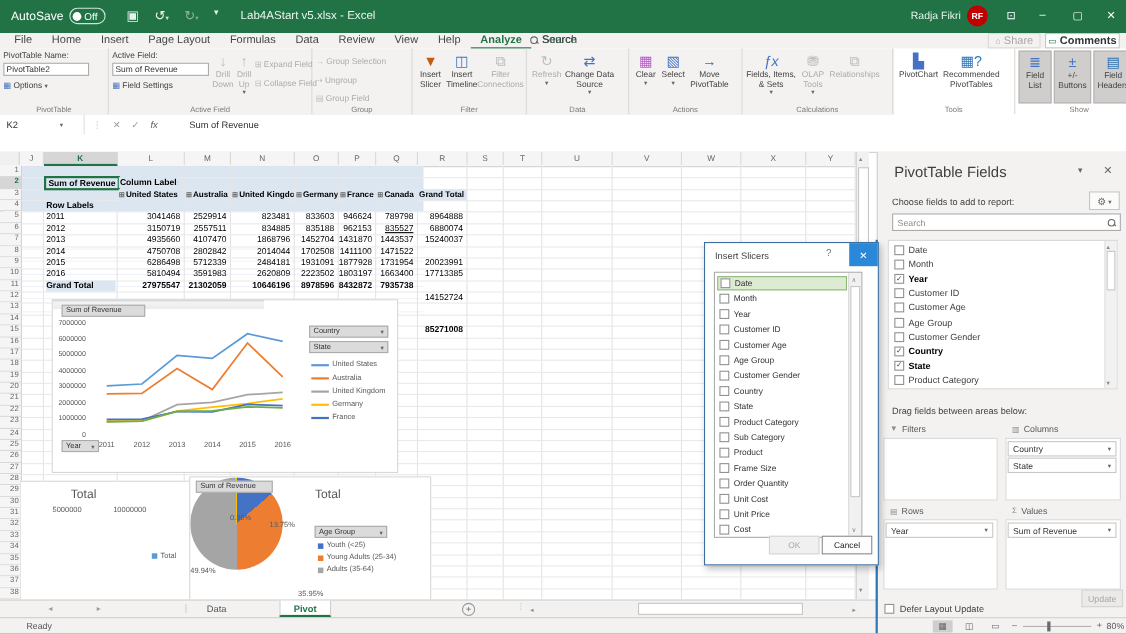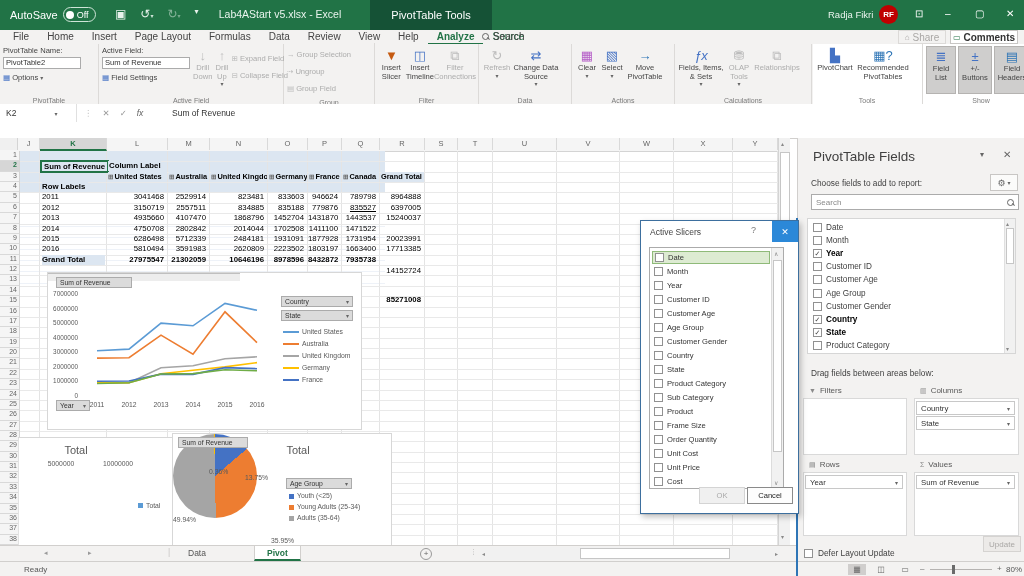--- a/index.html
+++ b/index.html
@@ -16,21 +16,21 @@
   #as-dot{width:8px;height:8px;border-radius:50%;background:#fff;}
   #avatar{position:absolute;left:879px;top:5px;width:19px;height:19px;border-radius:50%;background:#c00000;color:#fff;
           font-size:8px;display:flex;align-items:center;justify-content:center;font-weight:bold;}
   
   #menubar{position:absolute;left:0;top:30px;width:1024px;height:14px;background:#f3f2f1;font-size:10px;color:#444;}
   .mtab{position:relative;float:left;padding:1px 9px;cursor:default;}
   .mtab.ctx{color:#217346;}
   .mtab.active{color:#217346;font-weight:bold;border-bottom:2px solid #217346;}
   
   #ribbon{position:absolute;left:0;top:44px;width:813px;height:60px;background:#f3f2f1;border-bottom:1px solid #d1cfcd;
-          display:flex;font-size:7.6px;color:#444;align-items:center;}
+          display:flex;font-size:7.6px;color:#444;}
   .rgroup{position:relative;border-right:1px solid #dcdad8;padding:2px 3px 10px 3px;flex:0 0 auto;}
   .glabel{position:absolute;bottom:0;left:0;right:0;text-align:center;color:#7a7a7a;font-size:7px;}
   .gbody{display:flex;height:48px;}
   .rinput{background:#fff;border:1px solid #ababab;font-size:7.6px;padding:0 2px;height:10px;line-height:10px;width:72px;color:#333;}
   .smallbtn{display:flex;align-items:center;gap:2px;height:13px;white-space:nowrap;}
   .bigbtn{display:flex;flex-direction:column;align-items:center;justify-content:flex-start;width:44px;text-align:center;line-height:1.15;padding-top:2px;}
   .bigbtn .icn{font-size:13px;height:16px;line-height:15px;}
   .disabled{color:#acacac !important;}
   .disabled .icn{color:#bdbdbd !important;}
   .activebtn{background:#cfcecd;border:1px solid #b5b3b1;}
@@ -115,21 +115,20 @@
           <span>Off</span>
         </span>
     </div>
     <div class="abs" style="left:108px;top:7px;display:flex;">
       <span class="tb-ic">▣</span>
       <span class="tb-ic">↺<span class="caret" style="color:#cfe5d8;">▾</span></span>
       <span class="tb-ic" style="opacity:.5;">↻<span class="caret" style="color:#cfe5d8;">▾</span></span>
       <span class="tb-ic" style="font-size:8px;">▾</span>
     </div>
     <div class="abs" style="left:200px;top:8px;width:160px;text-align:center;font-size:10.5px;color:#eaf4ee;">Lab4AStart v5.xlsx - Excel</div>
-    <div id="ctxblock">PivotTable Tools</div>
     <div class="abs" style="left:828px;top:9px;font-size:9.5px;color:#eaf4ee;">Radja Fikri</div>
     <div id="avatar">RF</div>
     <span class="abs" style="left:915px;top:8px;font-size:10px;">⊡</span>
     <span class="abs" style="left:945px;top:8px;font-size:10px;">–</span>
     <span class="abs" style="left:975px;top:8px;font-size:10px;">▢</span>
     <span class="abs" style="left:1006px;top:8px;font-size:10px;">✕</span>
   </div>
 
   <div id="menubar">
     <div id="mtabs" style="position:absolute;left:4px;top:0;">
@@ -482,23 +481,23 @@
         <div class="cell num" style="left: 268px; top: 41px; width: 36px;">833603</div>
         <div class="cell num" style="left: 308px; top: 41px; width: 30px;">946624</div>
         <div class="cell num" style="left: 342px; top: 41px; width: 34px;">789798</div>
         <div class="cell num" style="left: 380px; top: 41px; width: 41px;">8964888</div>
         <div style="left: 40px; top: 52px; width: 385px; height: 10px; background: rgb(255, 255, 255); border-bottom: 1px solid rgb(238, 242, 248);"></div>
         <div class="cell" style="left: 42px; top: 52px; width: 63px;">2012</div>
         <div class="cell num" style="left: 107px; top: 52px; width: 57px;">3150719</div>
         <div class="cell num" style="left: 168px; top: 52px; width: 38px;">2557511</div>
         <div class="cell num" style="left: 210px; top: 52px; width: 54px;">834885</div>
         <div class="cell num" style="left: 268px; top: 52px; width: 36px;">835188</div>
-        <div class="cell num" style="left: 308px; top: 52px; width: 30px;">779876</div>
+        <div class="cell num" style="left: 308px; top: 52px; width: 30px;">962153</div>
         <div class="cell num" style="left: 342px; top: 52px; width: 34px; text-decoration: underline;">835527</div>
-        <div class="cell num" style="left: 380px; top: 52px; width: 41px;">6397005</div>
+        <div class="cell num" style="left: 380px; top: 52px; width: 41px;">6880074</div>
         <div style="left: 40px; top: 62px; width: 385px; height: 11px; background: rgb(255, 255, 255); border-bottom: 1px solid rgb(238, 242, 248);"></div>
         <div class="cell" style="left: 42px; top: 62px; width: 63px;">2013</div>
         <div class="cell num" style="left: 107px; top: 62px; width: 57px;">4935660</div>
         <div class="cell num" style="left: 168px; top: 62px; width: 38px;">4107470</div>
         <div class="cell num" style="left: 210px; top: 62px; width: 54px;">1868796</div>
         <div class="cell num" style="left: 268px; top: 62px; width: 36px;">1452704</div>
         <div class="cell num" style="left: 308px; top: 62px; width: 30px;">1431870</div>
         <div class="cell num" style="left: 342px; top: 62px; width: 34px;">1443537</div>
         <div class="cell num" style="left: 380px; top: 62px; width: 41px;">15240037</div>
         <div style="left: 40px; top: 73px; width: 385px; height: 10px; background: rgb(255, 255, 255); border-bottom: 1px solid rgb(238, 242, 248);"></div>
@@ -643,21 +642,21 @@
         </div>
       </div>
   <div class="sb" style="left: 778px; top: 0px; width: 12px; height: 407px; border-left: 1px solid rgb(212, 212, 212);">
         <div class="sb-ar" style="left: 2px; top: 2px;">▴</div>
         <div class="sb-th" style="left: 1px; top: 14px; width: 8px; height: 150px;"></div>
         <div class="sb-ar" style="left: 2px; bottom: 5px;">▾</div>
       </div>
     </div>
 
   <div id="dialog">
-    <div id="dlg-title">Active Slicers</div>
+    <div id="dlg-title">Insert Slicers</div>
     <div id="dlg-help">?</div>
     <div id="dlg-close">✕</div>
     <div id="dlg-list">
         <div class="dlg-item hl" style="top: 3px;">
           <span class="cb"></span>
           <span>Date</span>
         </div>
         <div class="dlg-item" style="top: 17px;">
           <span class="cb"></span>
           <span>Month</span>

